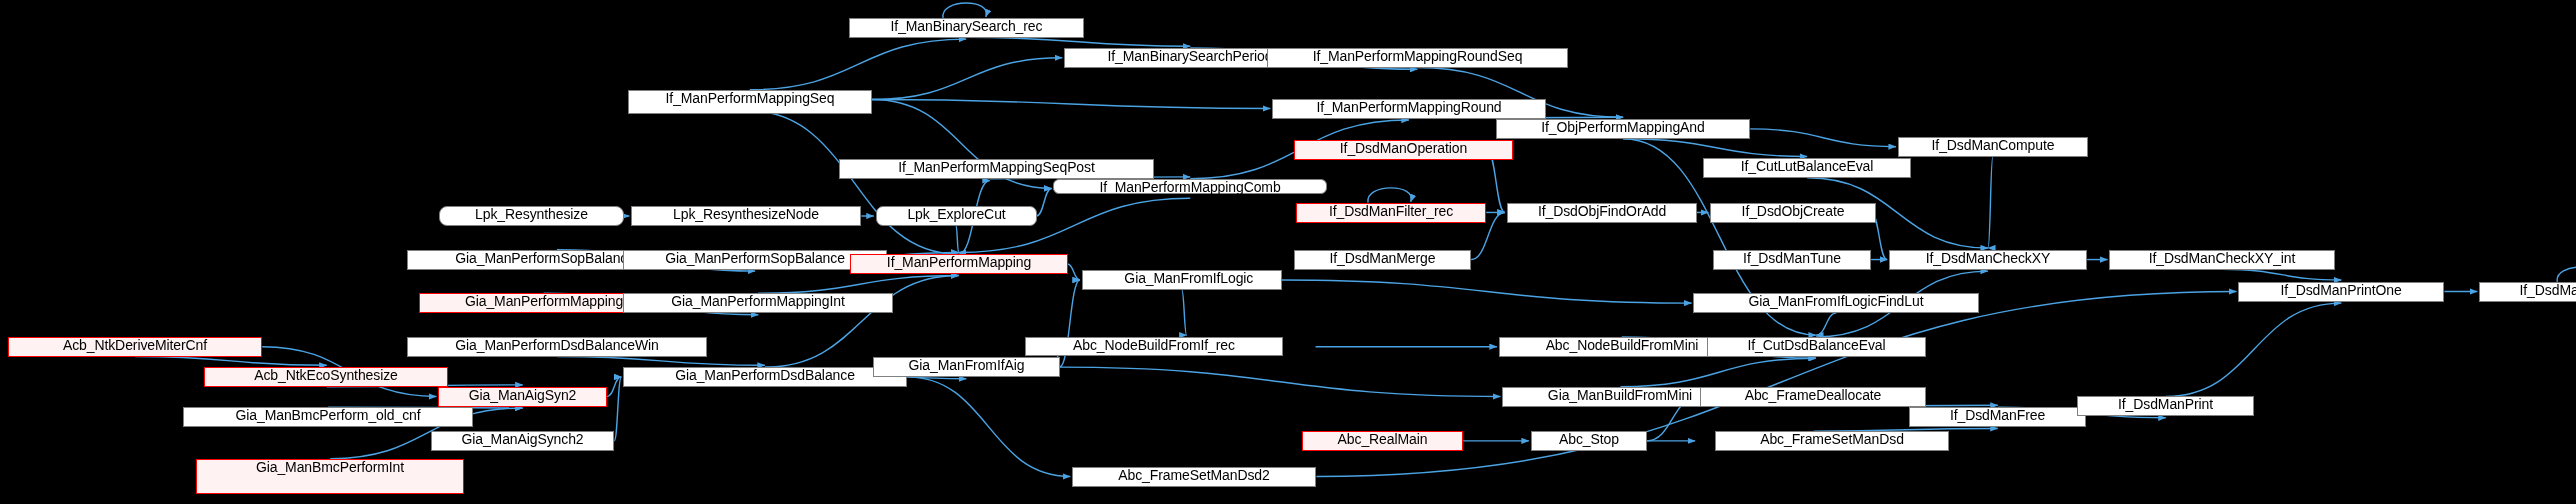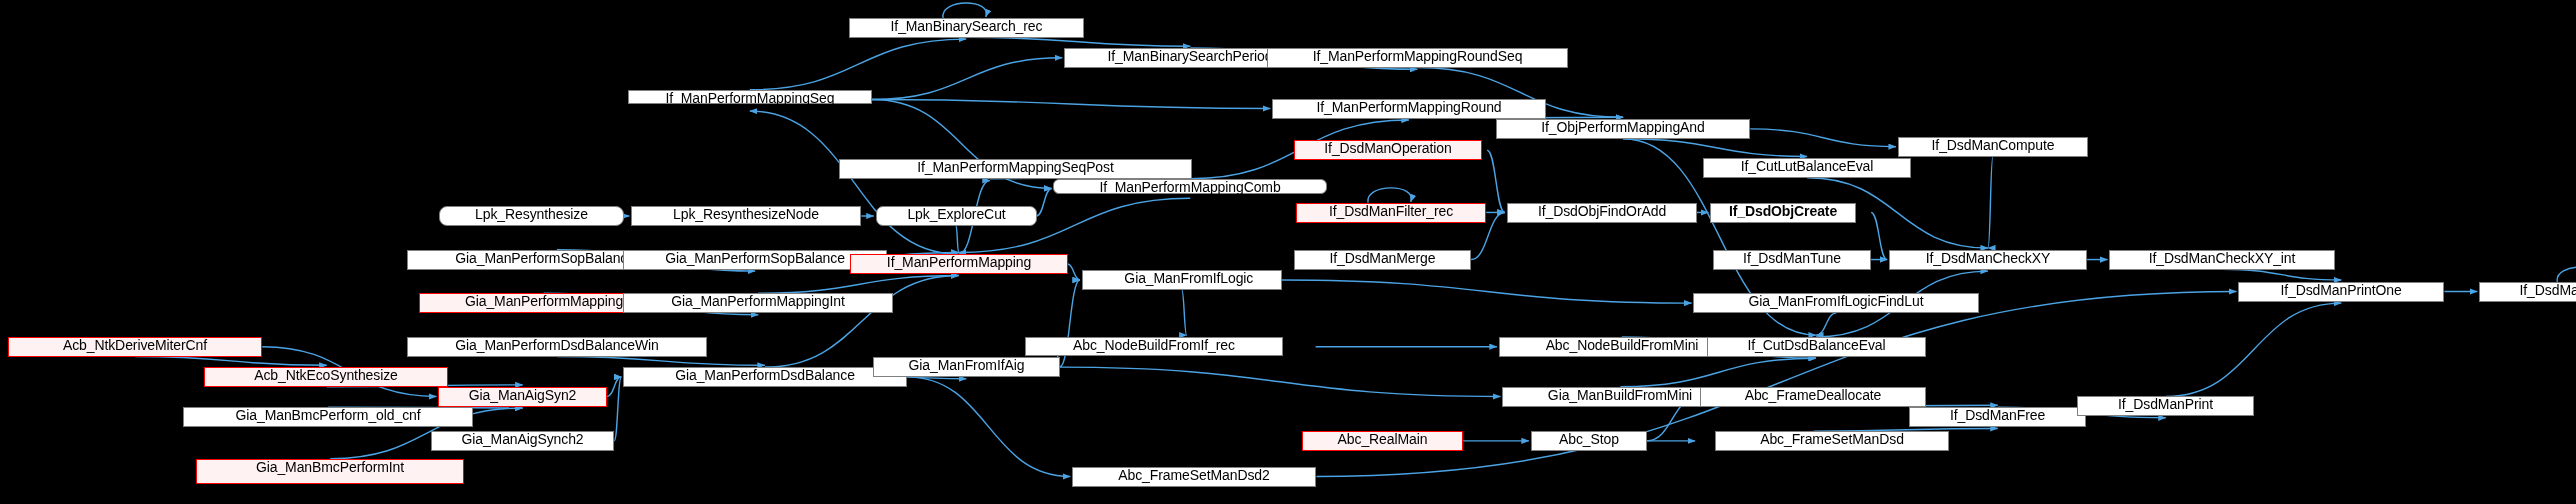--- a/index.html
+++ b/index.html
@@ -138,51 +138,51 @@
   <div id="node-layer">
       <div class="node" style="left: 849px; top: 18px; width: 235px; height: 19.6px;">
         <span class="node-label">If_ManBinarySearch_rec</span>
       </div>
       <div class="node" style="left: 1064px; top: 48px; width: 252px; height: 19.6px;">
         <span class="node-label">If_ManBinarySearchPeriod</span>
       </div>
       <div class="node" style="left: 1267px; top: 48px; width: 301px; height: 19.6px;">
         <span class="node-label">If_ManPerformMappingRoundSeq</span>
       </div>
-      <div class="node" style="left: 628px; top: 90px; width: 244px; height: 14px;">
+      <div class="node" style="left: 628px; top: 90px; width: 244px; height: 24px;">
         <span class="node-label">If_ManPerformMappingSeq</span>
       </div>
       <div class="node" style="left: 1272px; top: 99px; width: 274px; height: 19.6px;">
         <span class="node-label">If_ManPerformMappingRound</span>
       </div>
       <div class="node" style="left: 1496px; top: 119px; width: 254px; height: 19.6px;">
         <span class="node-label">If_ObjPerformMappingAnd</span>
       </div>
       <div class="node" style="left: 1898px; top: 137px; width: 190px; height: 19.6px;">
         <span class="node-label">If_DsdManCompute</span>
       </div>
-      <div class="node hl" style="left: 1294px; top: 140px; width: 188px; height: 19.6px;">
+      <div class="node hl" style="left: 1294px; top: 140px; width: 219px; height: 19.6px;">
         <span class="node-label">If_DsdManOperation</span>
       </div>
       <div class="node" style="left: 1703px; top: 158px; width: 208px; height: 19.6px;">
         <span class="node-label">If_CutLutBalanceEval</span>
       </div>
-      <div class="node" style="left: 839px; top: 159px; width: 353px; height: 19.6px;">
+      <div class="node" style="left: 839px; top: 159px; width: 315px; height: 19.6px;">
         <span class="node-label">If_ManPerformMappingSeqPost</span>
       </div>
       <div class="node" style="left: 1053px; top: 179px; width: 274px; height: 15px; border-radius: 6px;">
         <span class="node-label">If_ManPerformMappingComb</span>
       </div>
       <div class="node hl" style="left: 1296px; top: 203px; width: 190px; height: 19.6px;">
         <span class="node-label">If_DsdManFilter_rec</span>
       </div>
       <div class="node" style="left: 1507px; top: 203px; width: 190px; height: 19.6px;">
         <span class="node-label">If_DsdObjFindOrAdd</span>
       </div>
-      <div class="node" style="left: 1710px; top: 203px; width: 146px; height: 19.6px; font-weight: bold;">
+      <div class="node" style="left: 1710px; top: 203px; width: 166px; height: 19.6px;">
         <span class="node-label">If_DsdObjCreate</span>
       </div>
       <div class="node" style="left: 439px; top: 206px; width: 185px; height: 19.6px; border-radius: 8px;">
         <span class="node-label">Lpk_Resynthesize</span>
       </div>
       <div class="node" style="left: 631px; top: 206px; width: 230px; height: 19.6px;">
         <span class="node-label">Lpk_ResynthesizeNode</span>
       </div>
       <div class="node" style="left: 876px; top: 206px; width: 161px; height: 19.6px; border-radius: 7px;">
         <span class="node-label">Lpk_ExploreCut</span>
@@ -273,21 +273,21 @@
       </div>
       <div class="node" style="left: 1697px; top: 431px; width: 234px; height: 19.6px; margin-left: 18px;">
         <span class="node-label">Abc_FrameSetManDsd</span>
       </div>
       <div class="node" style="left: 1909px; top: 407px; width: 177px; height: 19.6px;">
         <span class="node-label">If_DsdManFree</span>
       </div>
       <div class="node" style="left: 2077px; top: 396px; width: 177px; height: 19.6px;">
         <span class="node-label">If_DsdManPrint</span>
       </div>
-      <div class="node hl" style="left: 196px; top: 459px; width: 268px; height: 25px;">
+      <div class="node hl" style="left: 196px; top: 459px; width: 268px; height: 35px;">
         <span class="node-label">Gia_ManBmcPerformInt</span>
       </div>
       <div class="node" style="left: 1072px; top: 467px; width: 244px; height: 19.6px;">
         <span class="node-label">Abc_FrameSetManDsd2</span>
       </div>
     </div>
 </div>
 
 
 </body></html>

